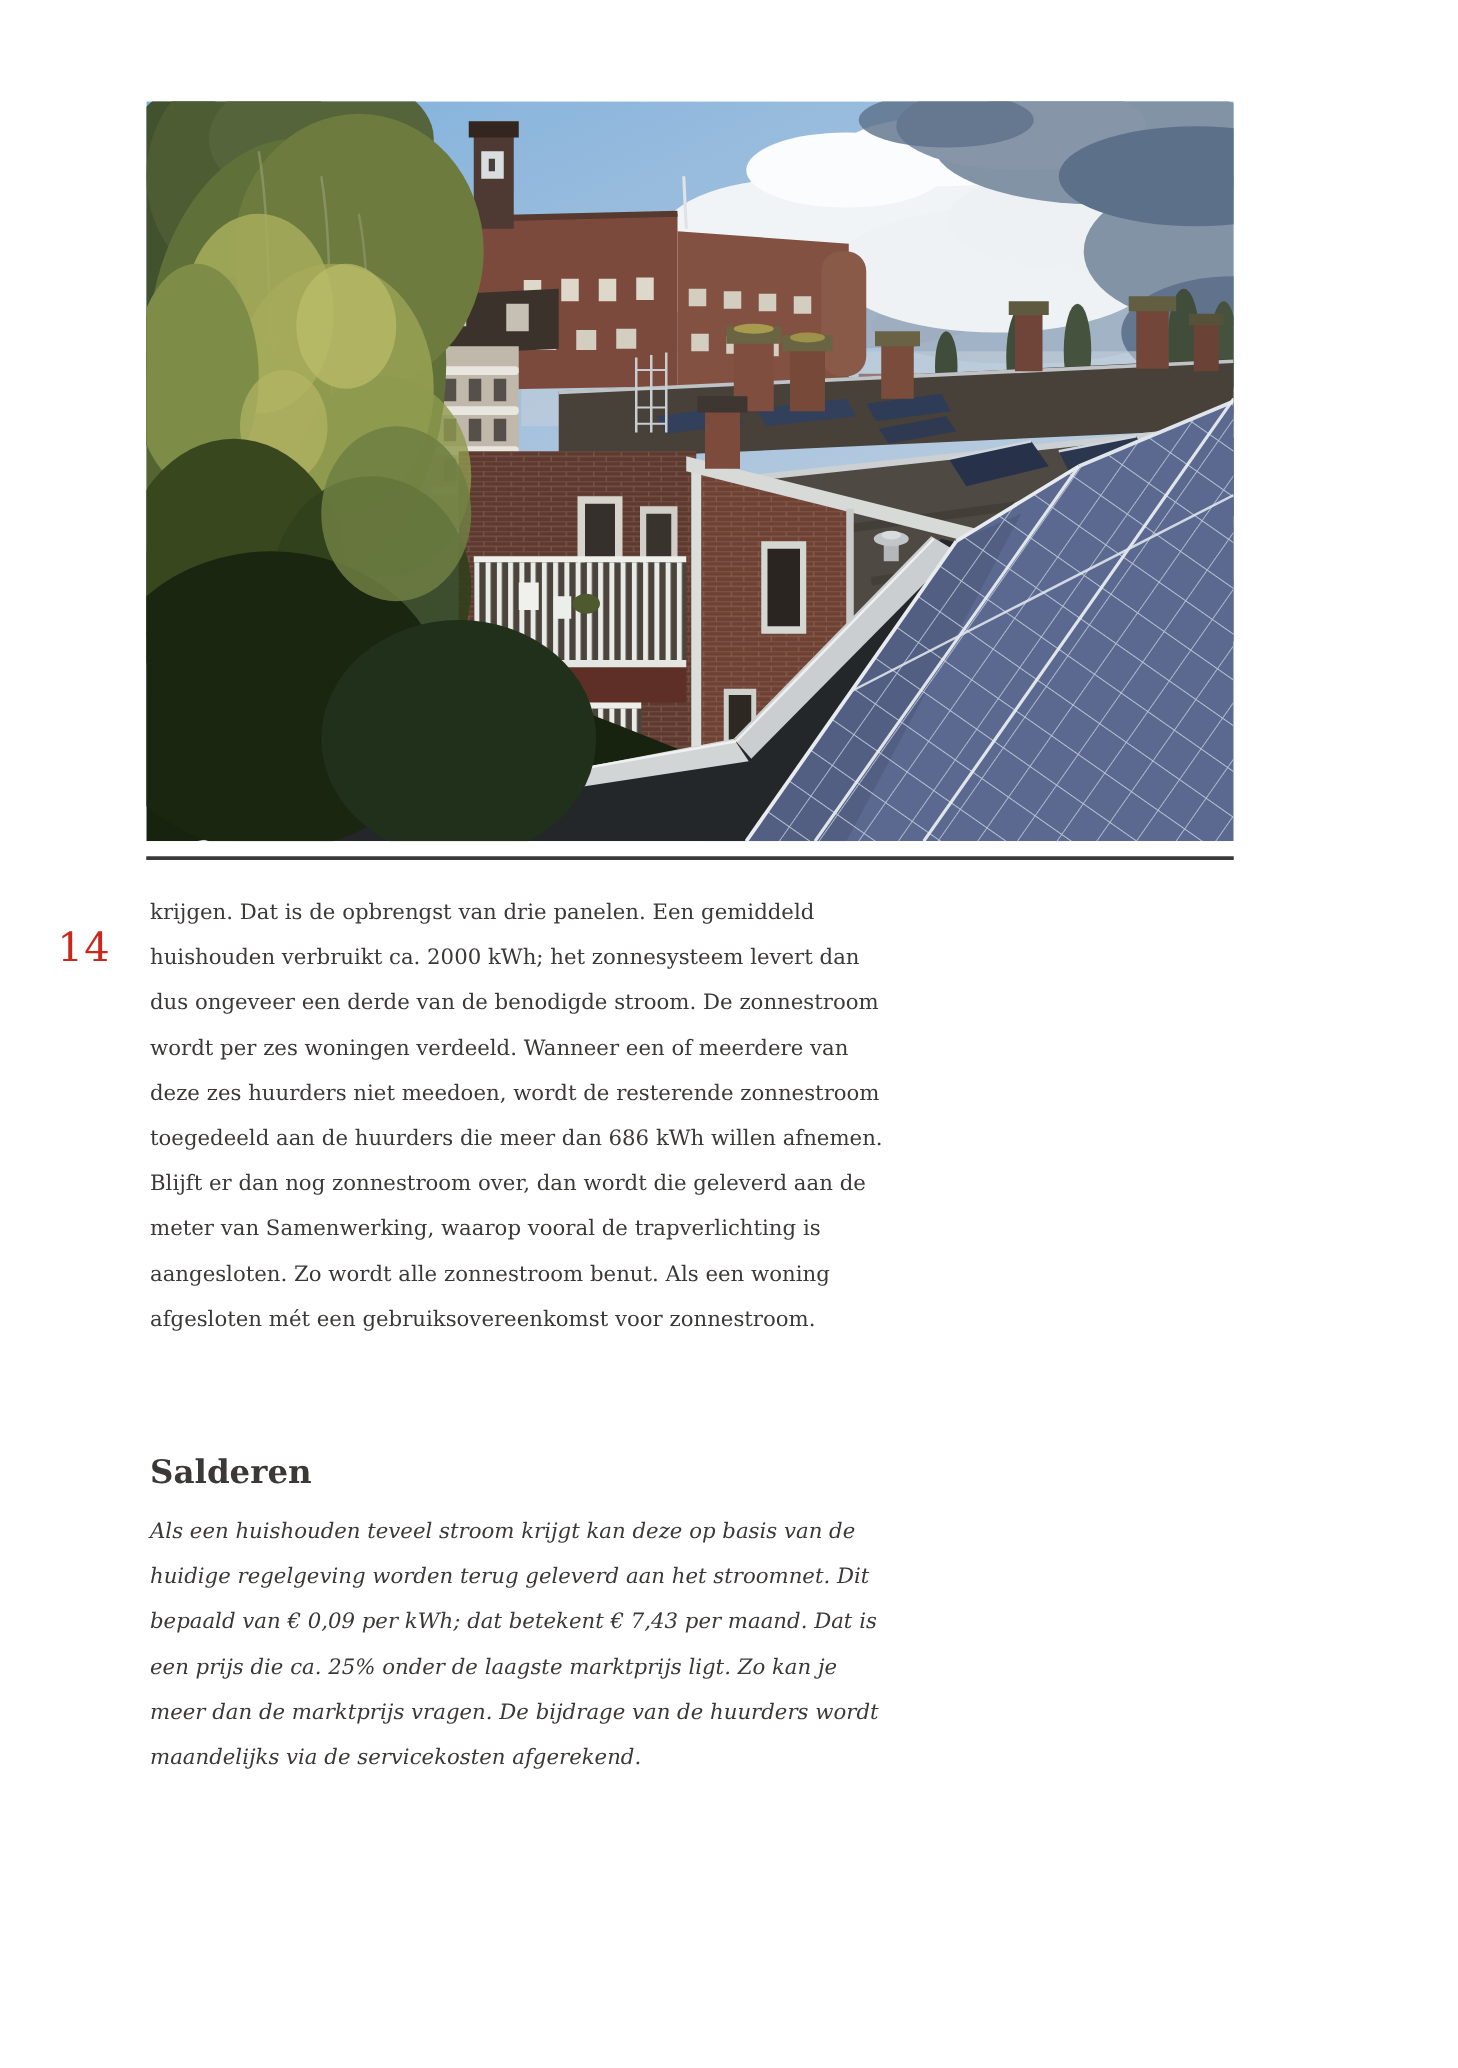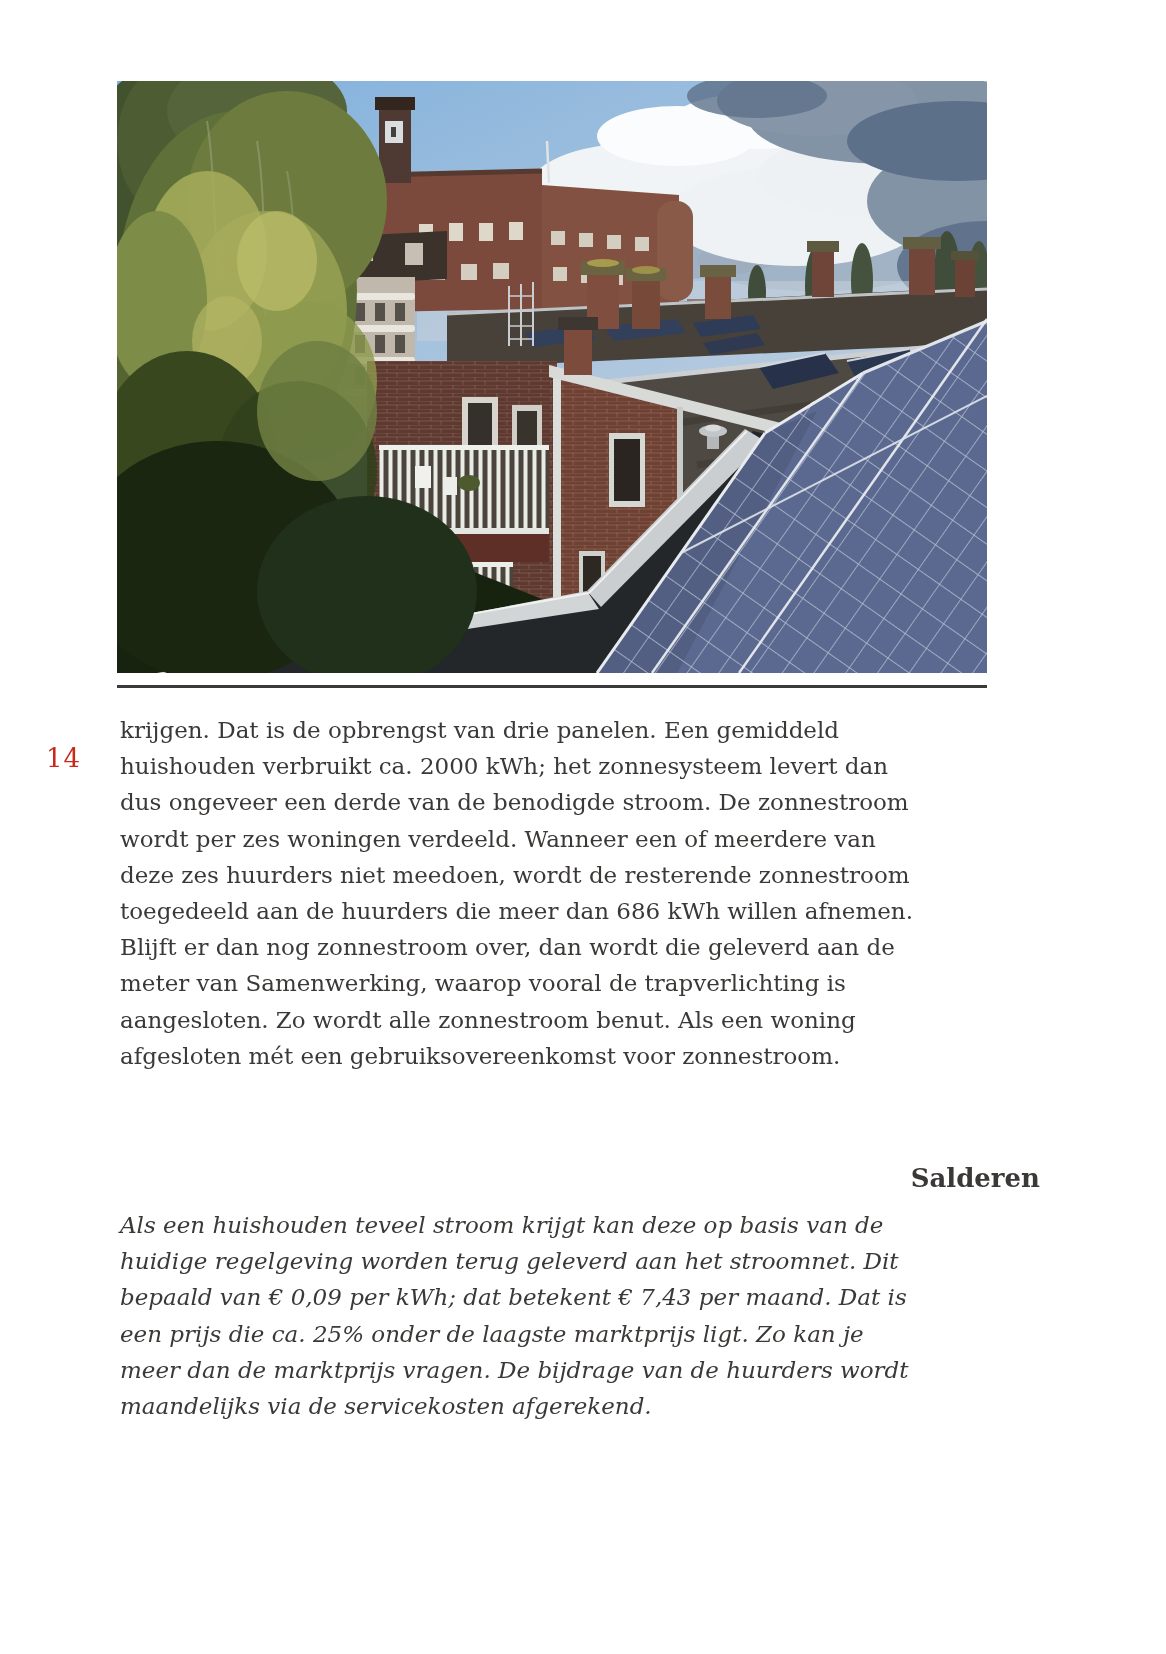--- a/index.html
+++ b/index.html
@@ -6,29 +6,29 @@
   body { width:1166px; height:1654px; font-family:"DejaVu Serif", serif; }
   .page { position:relative; width:1166px; height:1654px; background:#ffffff; overflow:hidden; }
 
   .photo { position:absolute; left:117px; top:81px; width:870px; height:592px; overflow:hidden; }
   .photo svg { display:block; width:870px; height:592px; }
 
   .rule { position:absolute; left:117px; top:685px; width:870px; height:3px; background:#3a3a3a; }
 
   .pagenum {
     position:absolute; left:46px; top:744px;
-    font-size:26px; line-height:28px; color:#c8291a; letter-spacing:1px;
+    font-size:32px; line-height:28px; color:#c8291a; letter-spacing:1px;
   }
 
   .block { position:absolute; left:120px; width:920px; color:#3b3937; }
   .p1 { top:712px; }
   .heading-block { top:1160px; }
   .p2 { top:1207px;font-style:italic; }
-  .line { font-size:23px; line-height:36.2px; white-space:nowrap; }
-  .heading { font-size:26px; line-height:36px; font-weight:bold; white-space:nowrap;text-align:right; }
+  .line { font-size:17px; line-height:36.2px; white-space:nowrap; }
+  .heading { font-size:26px; line-height:36px; font-weight:bold; white-space:nowrap; }
 </style>
 </head>
 <body>
 
 <div class="page">
 
   <div class="photo">
     <svg viewBox="0 0 870 592" xmlns="http://www.w3.org/2000/svg">
       <defs>
         <linearGradient id="skyG" x1="0" y1="0" x2="0.6" y2="0.9">

